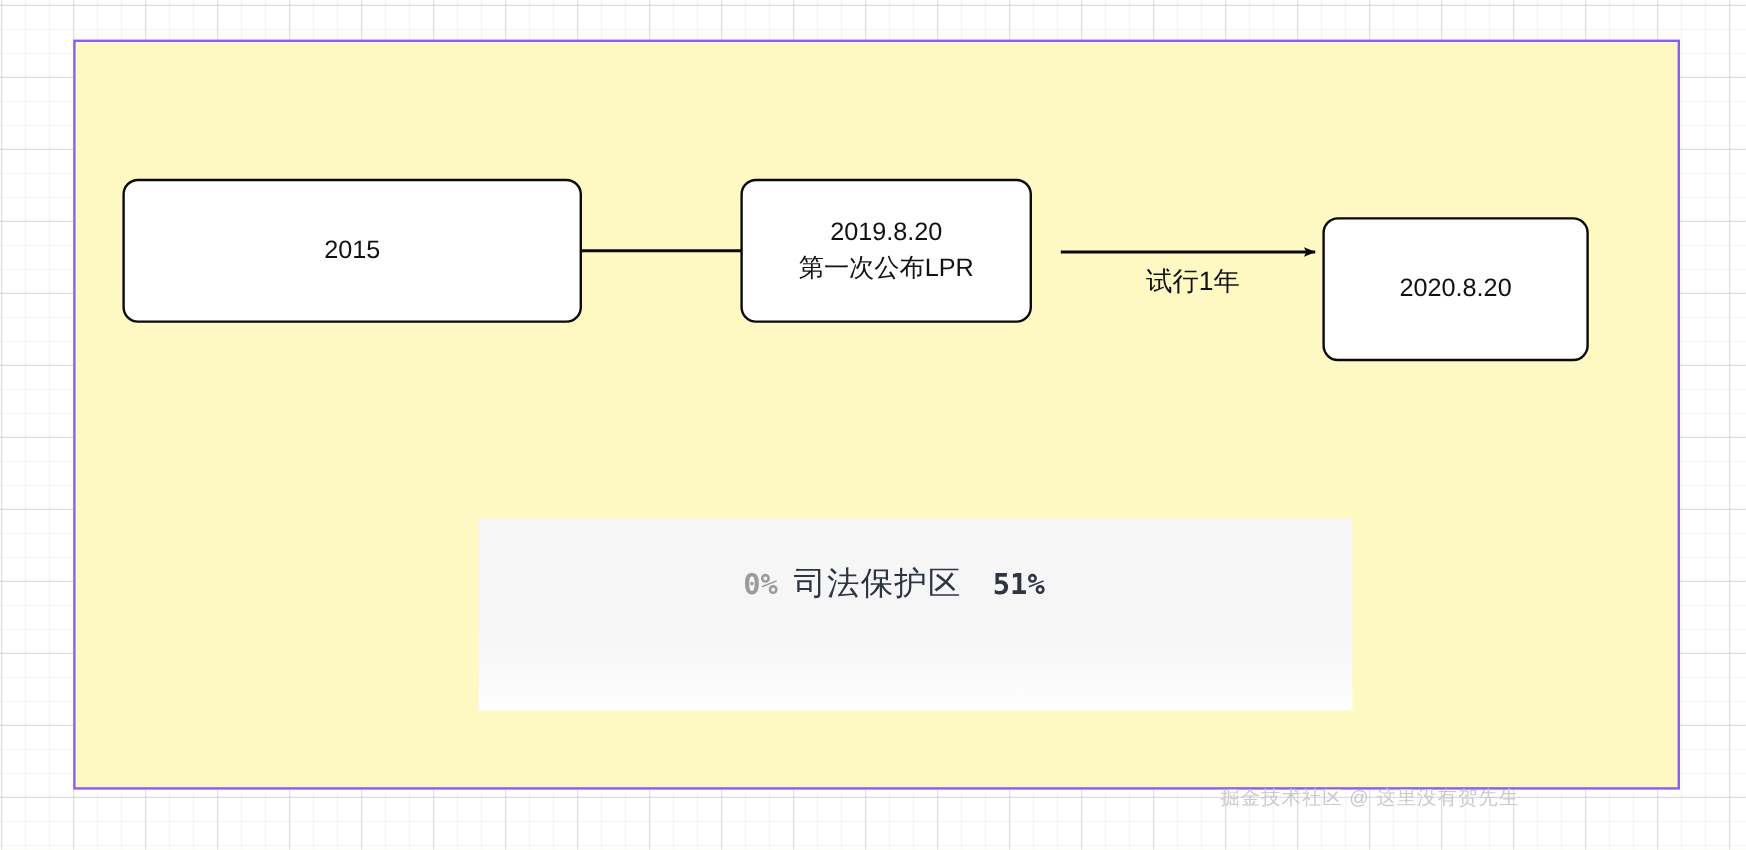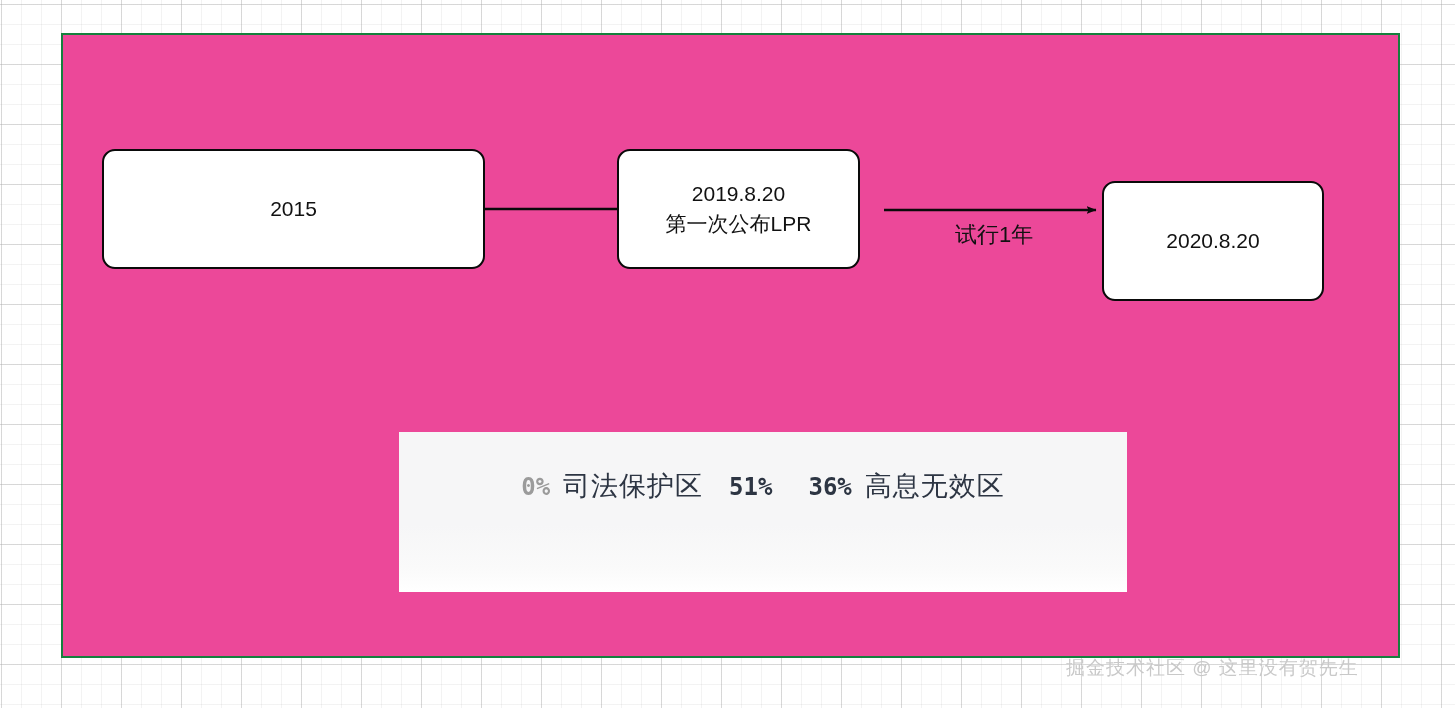--- a/index.html
+++ b/index.html
@@ -37,22 +37,22 @@
     background-position: 1px 4px, 1px 4px, 1px 4px, 1px 4px;
   }
 
   
   #canvas {
     position: absolute;
     left: 61px;
     top: 33px;
     width: 1339px;
     height: 625px;
-    background: #ec4899;
-    border: 2px solid #15803d;
+    background: #fef9c3;
+    border: 2px solid #8b5cf6;
     box-sizing: border-box;
   }
 
   
   .node {
     position: absolute;
     box-sizing: border-box;
     border: 2px solid #0a0a0a;
     border-radius: 13px;
     background: #ffffff;
@@ -146,23 +146,23 @@
     margin-left: 13px;
     letter-spacing: 1px;
     font-family: Liberation Serif, serif;
   }
   .zone-gap-sm { width: 26px; }
   .zone-gap-lg { width: 36px; }
 
   
   #watermark {
     position: absolute;
-    left: 1066px;
+    left: 1017px;
     top: 655px;
-    font-size: 19px;
+    font-size: 16px;
     color: #c9c9c9;
     letter-spacing: 1px;
     white-space: nowrap;
   }
 </style>
 </head>
 <body>
 
 <div id="grid-background"></div>
 
@@ -203,23 +203,19 @@
       </div>
 
       <div class="zone-gap-sm"></div>
 
       <div class="zone-item">
         <span class="zone-pct">51%</span>
       </div>
 
       <div class="zone-gap-lg"></div>
 
-      <div class="zone-item">
-        <span class="zone-pct">36%</span>
-        <span class="zone-name">高息无效区</span>
-      </div>
 
     </div>
   </div>
 
 </div>
 
 <div id="watermark">掘金技术社区 @ 这里没有贺先生</div>
 
 </body></html>

